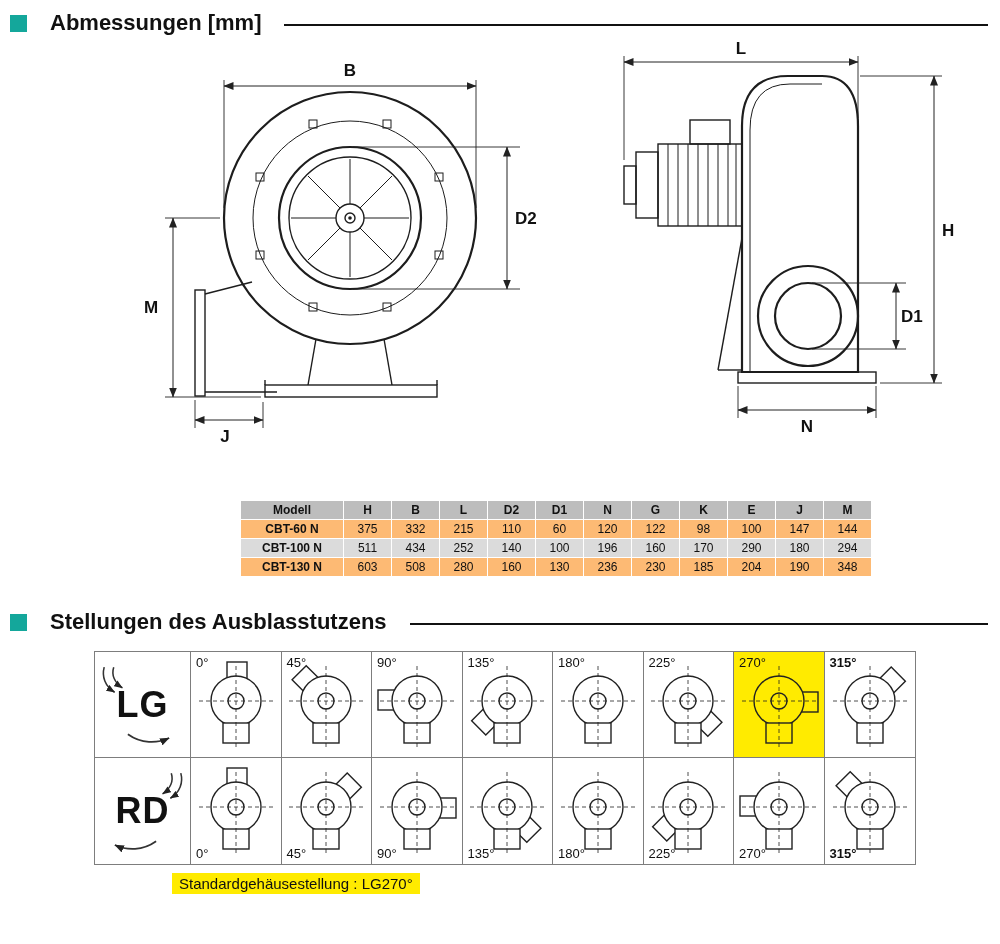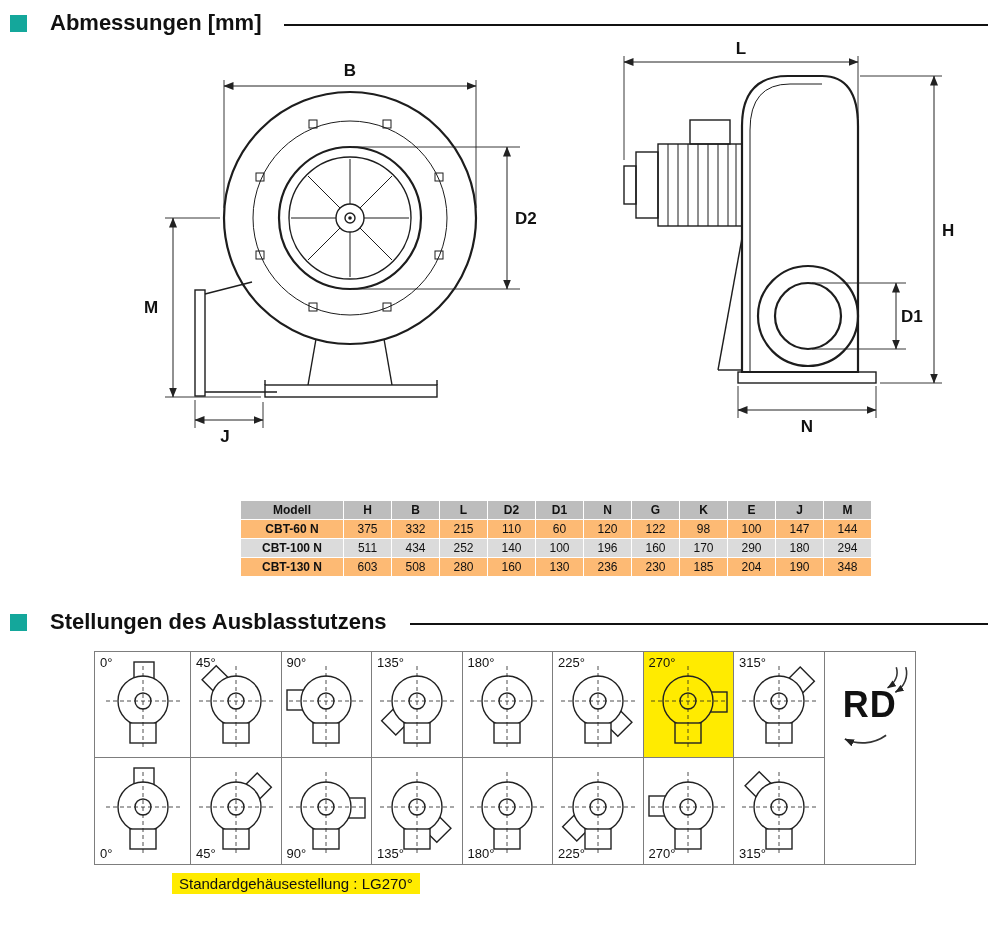--- a/index.html
+++ b/index.html
@@ -256,20 +256,30 @@
   <div class="bullet"></div>
   <div class="sec-title">Stellungen des Ausblasstutzens</div>
   <div class="rule"></div>
 </div>
 
 
 <div class="pos-wrap">
   <div class="pos-grid">
 
     <div class="cell">
+      <svg class="deco deco-tl" viewBox="0 0 30 36">
+        <path d="M6,2 C3,13 7,24 18,31"></path>
+        <path d="M17,2 C14,11 18,20 27,26"></path>
+      </svg>
+      <span class="big-label">LG</span>
+      <svg class="deco deco-bl" viewBox="0 0 50 16">
+        <path d="M3,3 C17,13 33,13 46,7"></path>
+      </svg>
+    </div>
+    <div class="cell">
       <span class="angle top">0°</span>
       <svg class="fan" viewBox="0 0 84 88">
           <g transform="rotate(0 42 40)">
             <rect class="shape" x="33" y="1" width="20" height="24"></rect>
           </g>
           <circle class="shape" cx="42" cy="40" r="25"></circle>
           <rect class="shape" x="29" y="62" width="26" height="20"></rect>
           <circle class="shape" cx="42" cy="40" r="8"></circle>
           <line class="cl" x1="5" y1="40" x2="79" y2="40"></line>
           <line class="cl" x1="42" y1="5" x2="42" y2="86"></line>

